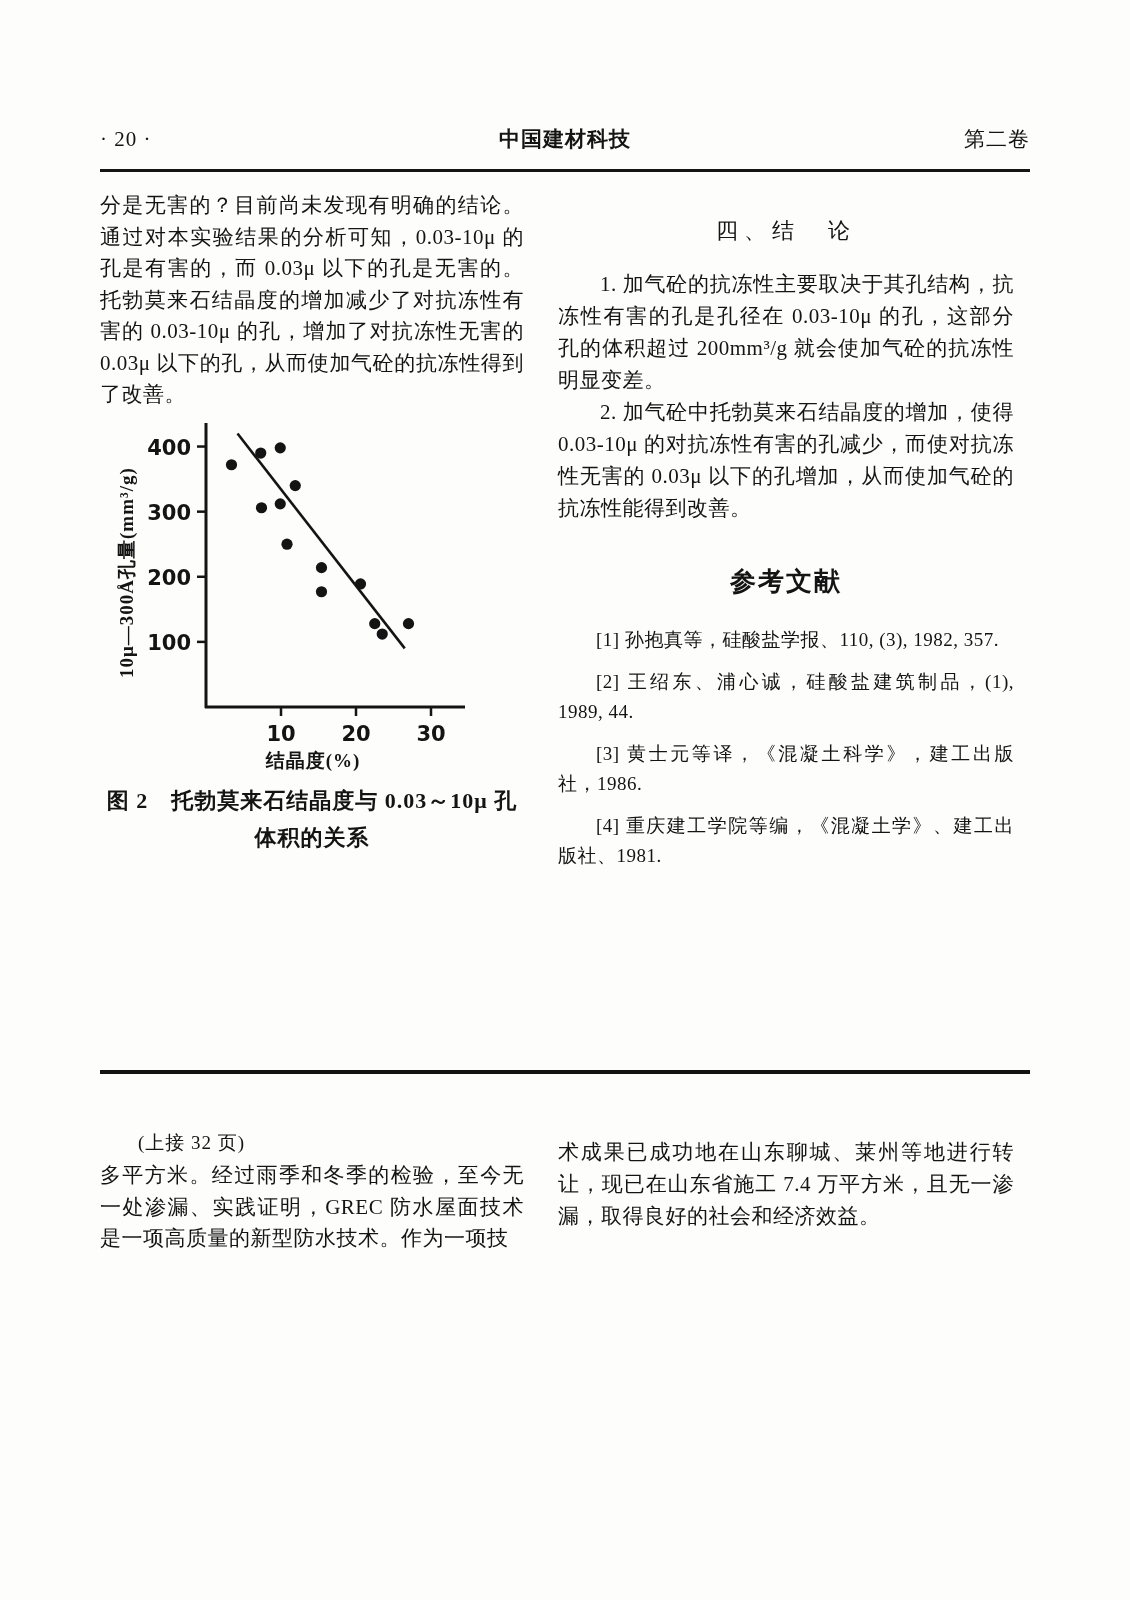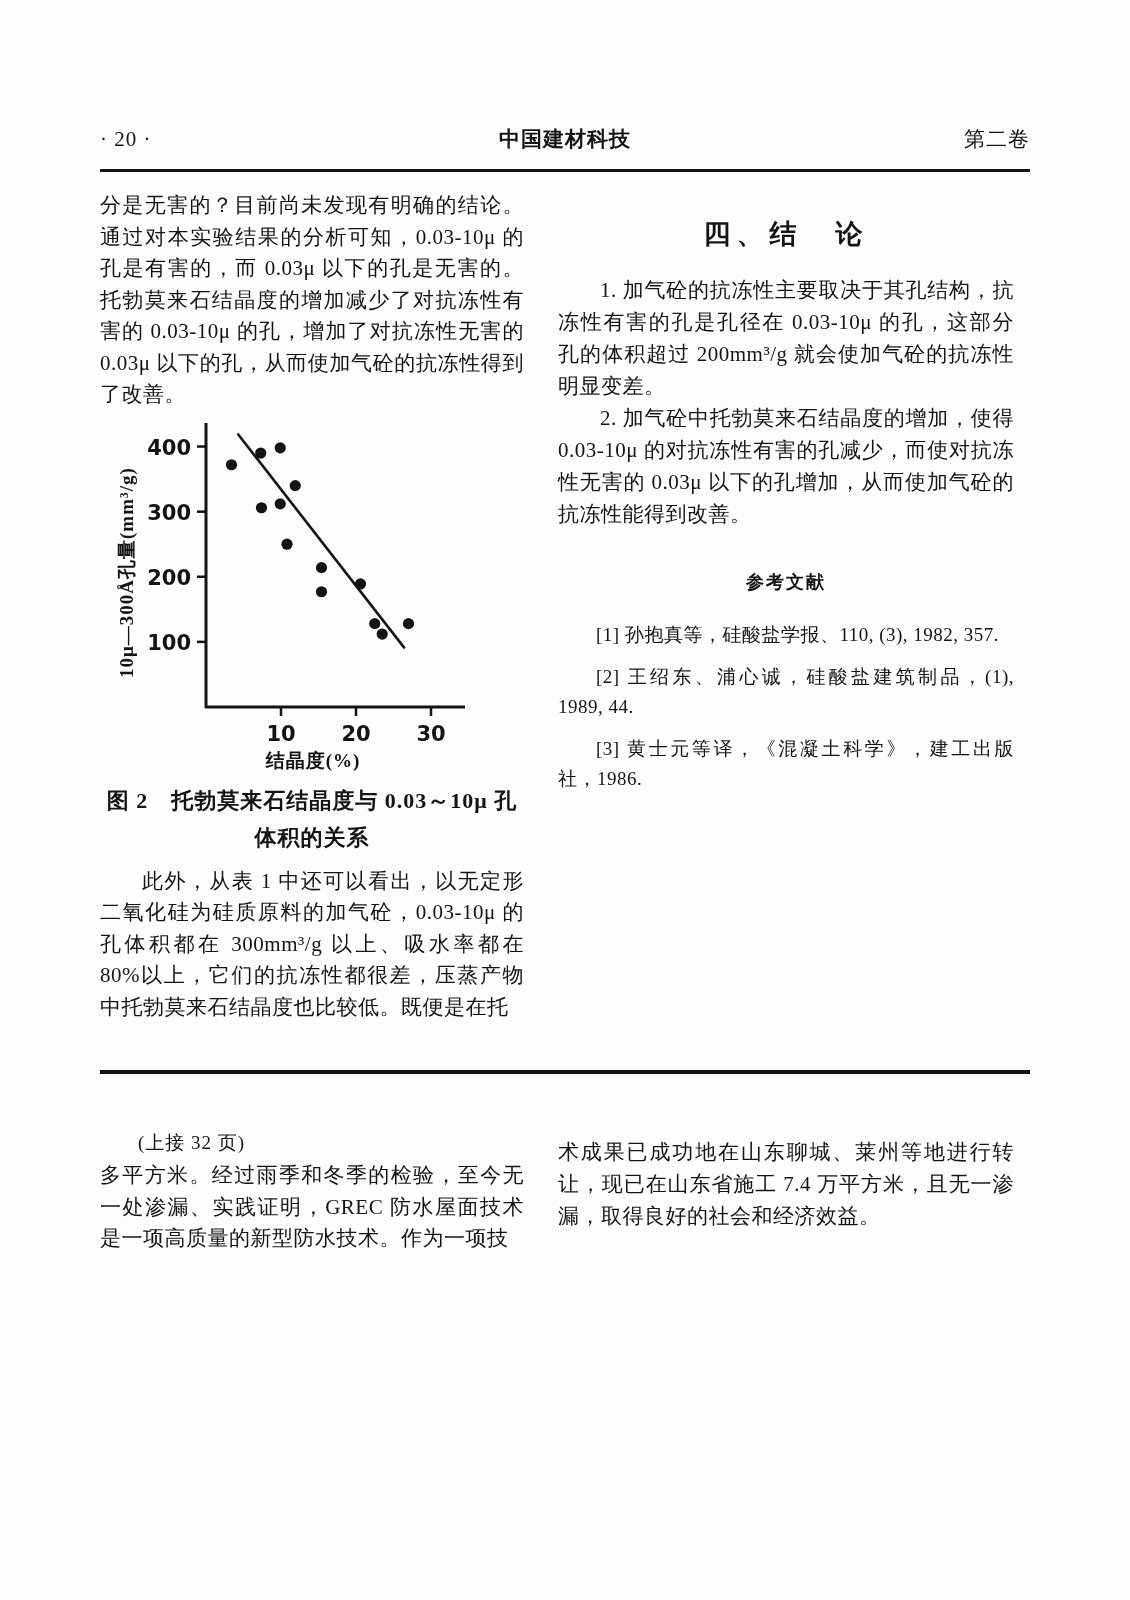--- a/index.html
+++ b/index.html
@@ -63,28 +63,28 @@
     text-align:center;
     font-weight:bold;
     font-size:22px;
     line-height:37px;
     letter-spacing:1px;
   }
   
   .section-heading{
     margin:26px 0 22px 0;
     text-align:center;
-    font-size:27px;
-    font-weight:bold;
+    font-size:22px;
+    font-weight:normal;
     letter-spacing:6px;
   }
   .refs-heading{
     margin:40px 0 26px 0;
     text-align:center;
-    font-size:18px;
+    font-size:26px;
     font-weight:bold;
     letter-spacing:2px;
   }
   p.reference{
     margin:12px 0 7px 0;
     font-size:19px;
     line-height:30px;
     text-align:justify;
     text-indent:2em;
     letter-spacing:0.5px;
@@ -150,35 +150,35 @@
             <circle cx="302.5" cy="204.65116279069767" r="5.6" fill="#141414"></circle>
             <text class="axis-label" text-anchor="middle" transform="translate(27,153.6) rotate(-90)">10μ—300Å孔量(mm³/g)</text>
             <text class="axis-label" x="207.1" y="348" text-anchor="middle">结晶度(%)</text>
           </svg>
         <figcaption>
           <div>图 2　托勃莫来石结晶度与 0.03～10μ 孔</div>
           <div>体积的关系</div>
         </figcaption>
       </figure>
 
-      <p class="body-text indent">此外，从表 1 中还可以看出，以无定形二氧化硅为硅质原料的加气砼，0.03-10μ 的孔体积都在 300mm³/g 以上、吸水率都在 80%以上，它们的抗冻性都很差，压蒸产物中托勃莫来石结晶度也比较低。既便是在托</p>
     </div>
 
     <div class="col-right">
 
       <h2 class="section-heading">四、结　论</h2>
 
       <p class="body-text indent">1. 加气砼的抗冻性主要取决于其孔结构，抗冻性有害的孔是孔径在 0.03-10μ 的孔，这部分孔的体积超过 200mm³/g 就会使加气砼的抗冻性明显变差。</p>
       <p class="body-text indent">2. 加气砼中托勃莫来石结晶度的增加，使得 0.03-10μ 的对抗冻性有害的孔减少，而使对抗冻性无害的 0.03μ 以下的孔增加，从而使加气砼的抗冻性能得到改善。</p>
 
       <h3 class="refs-heading">参考文献</h3>
 
       <p class="reference">[1] 孙抱真等，硅酸盐学报、110, (3), 1982, 357.</p>
       <p class="reference">[2] 王绍东、浦心诚，硅酸盐建筑制品，(1), 1989, 44.</p>
       <p class="reference">[3] 黄士元等译，《混凝土科学》，建工出版社，1986.</p>
+      <p class="reference">[4] 重庆建工学院等编，《混凝土学》、建工出版社、1981.</p>
     </div>
 
   </div>
 
   <hr class="section-rule">
 
   <div class="columns bottom">
     <div class="col-left">
       <p class="continued-note">(上接 32 页)</p>
       <p class="body-text">多平方米。经过雨季和冬季的检验，至今无一处渗漏、实践证明，GREC 防水屋面技术是一项高质量的新型防水技术。作为一项技</p>

